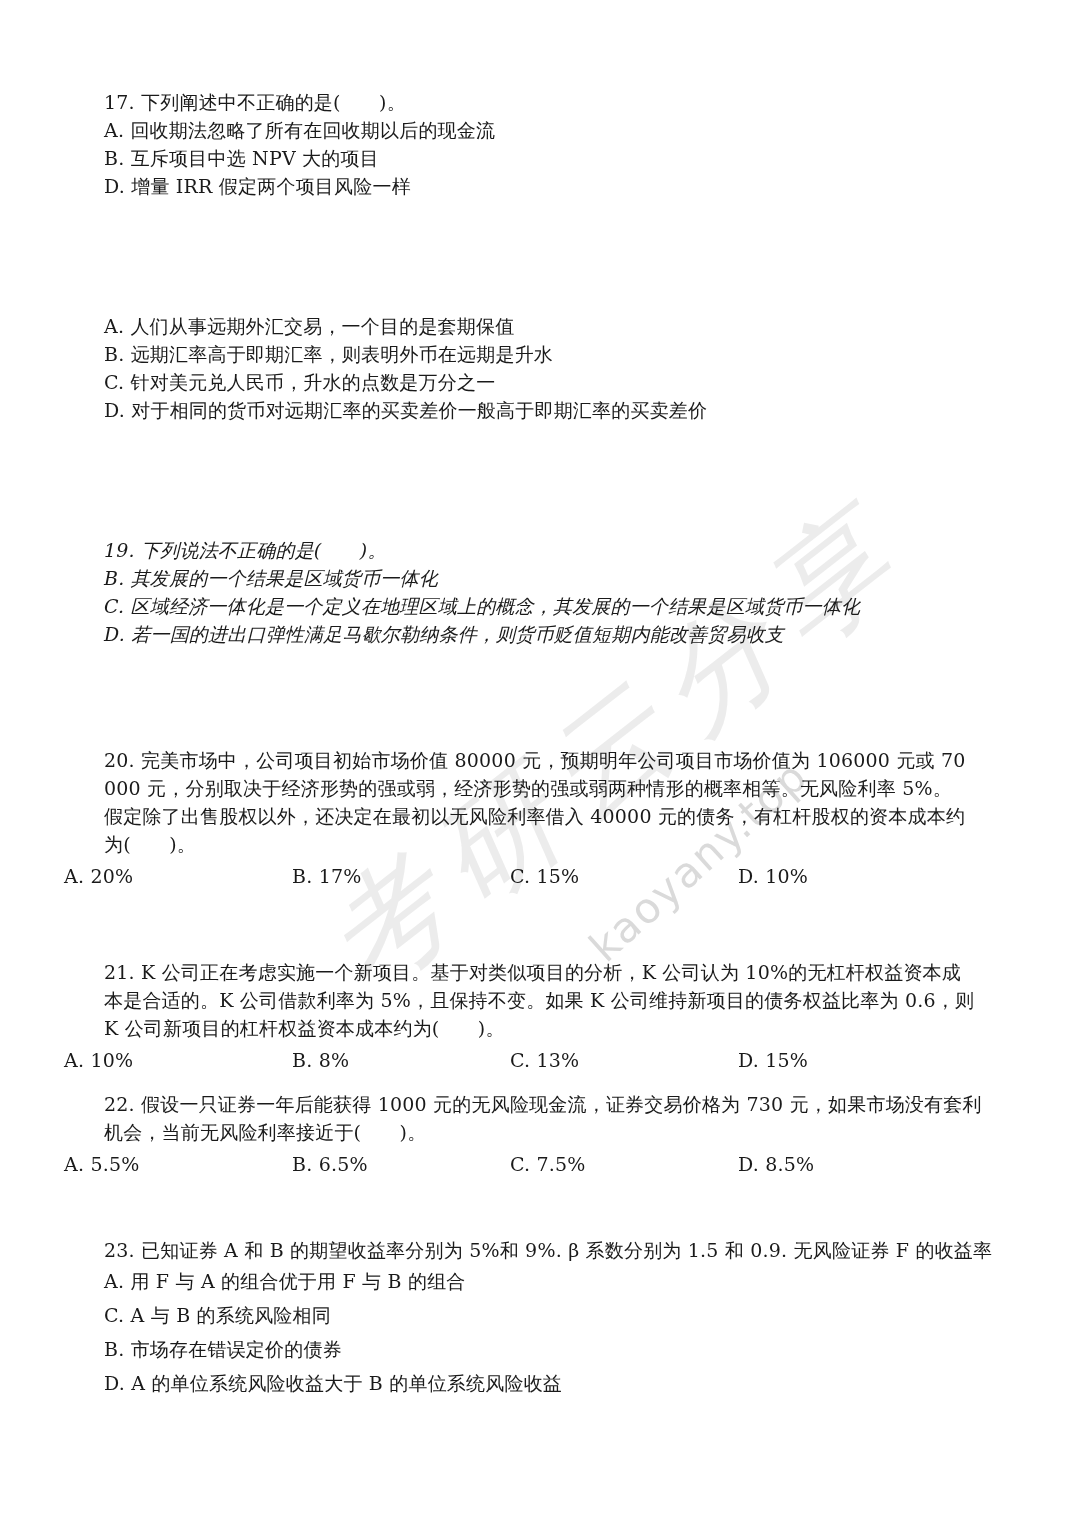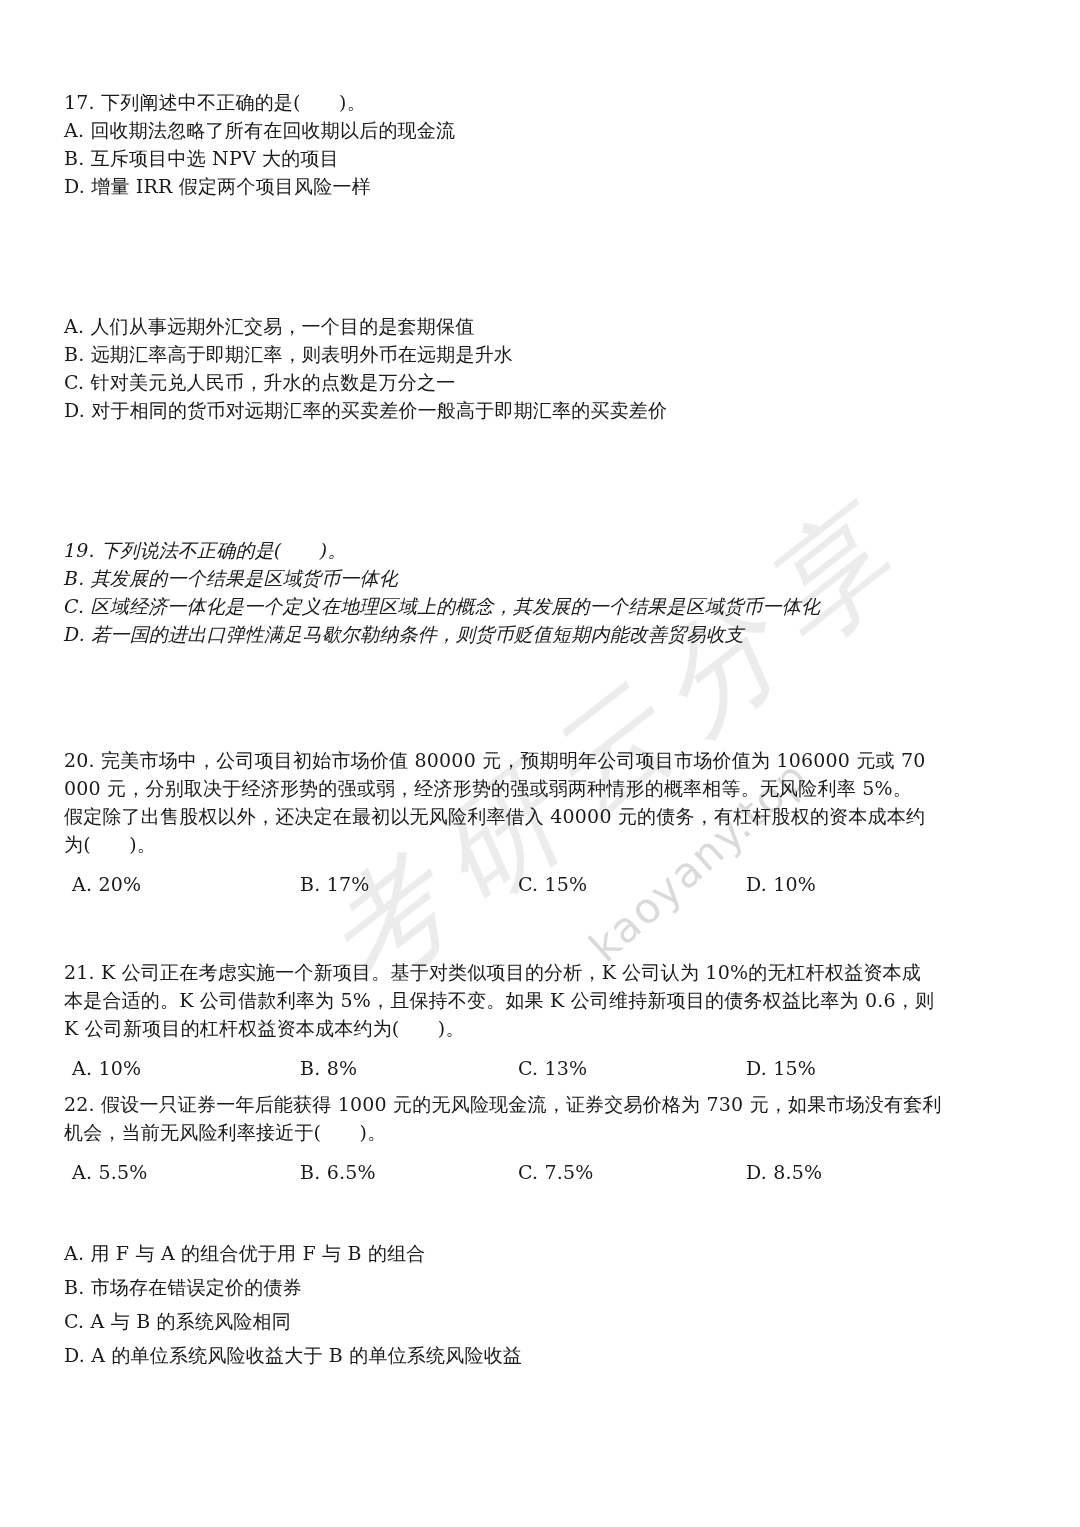--- a/index.html
+++ b/index.html
@@ -26,31 +26,31 @@
       left: 64px;
       width: 960px;
       font-size: 19px;
       line-height: 28px;
       letter-spacing: 0.2px;
     }
     .line {
       display: block;
       white-space: nowrap;
       height: 28px;
+      margin-left: 40px;
     }
     .opts-row {
       display: block;
       height: 28px;
       position: relative;
       white-space: nowrap;
     }
     .opts-row span {
       position: absolute;
-      top: 12px;
-      margin-left: 8px;
+      top: 4px;
     }
     .opt-a { left: 0; }
     .opt-b { left: 228px; }
     .opt-c { left: 446px; }
     .opt-d { left: 674px; }
     .spaced .line { height: 34px; line-height: 34px; }
 
     
     .wm-cn {
       position: absolute;
@@ -140,19 +140,20 @@
     <span class="line">机会，当前无风险利率接近于(　　)。</span>
     <div class="opts-row">
       <span class="opt-a">A. 5.5%</span>
       <span class="opt-b">B. 6.5%</span>
       <span class="opt-c">C. 7.5%</span>
       <span class="opt-d">D. 8.5%</span>
     </div>
   </div>
 
   <div class="q spaced" style="top:1236px;">
+    <span class="line" style="height:28px;line-height:28px;">23. 已知证券 A  和 B  的期望收益率分别为 5%和 9%. β 系数分别为 1.5  和 0.9. 无风险证券 F 的收益率</span>
     <span class="line">A. 用 F  与 A 的组合优于用 F  与 B 的组合</span>
+    <span class="line">C.  A 与 B 的系统风险相同</span>
     <span class="line">B. 市场存在错误定价的债券</span>
-    <span class="line">C.  A 与 B 的系统风险相同</span>
     <span class="line">D.  A 的单位系统风险收益大于 B 的单位系统风险收益</span>
   </div>
 
 </div>
 
 </body></html>

